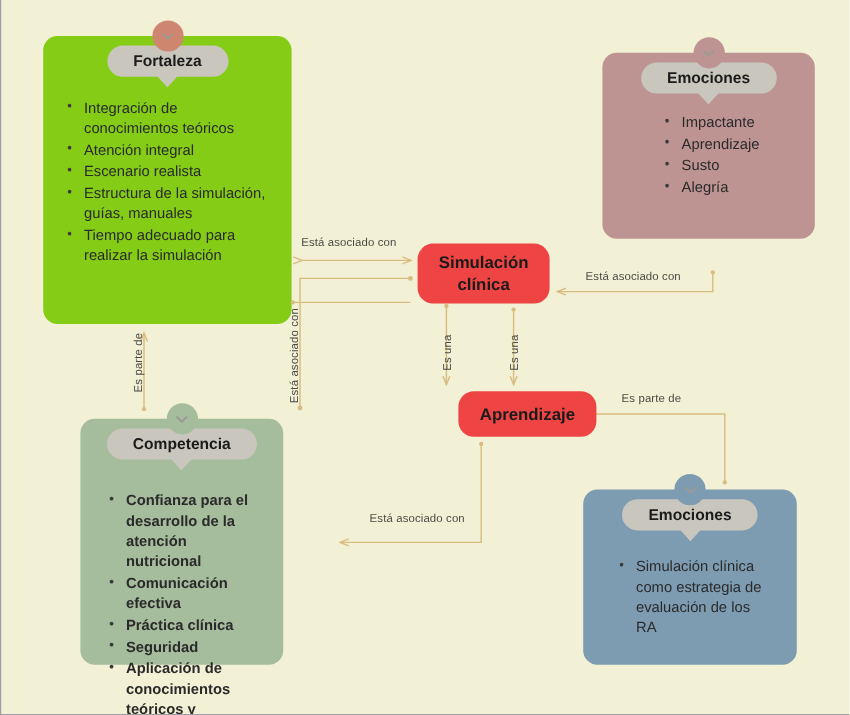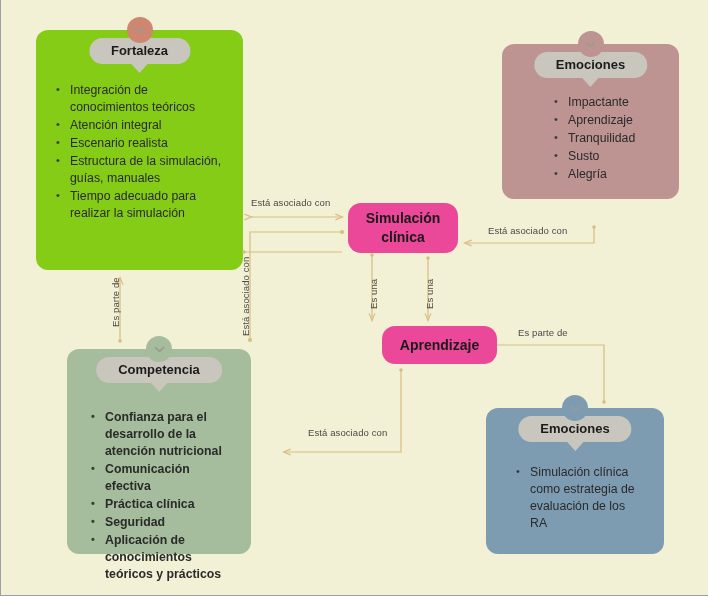--- a/index.html
+++ b/index.html
@@ -82,36 +82,36 @@
     position:absolute;
     left:-14px;
     top:-1px;
     font-size:11px;
     color:#3a3a3a;
   }
 
   
   #node-fortaleza{left:35px;  top:30px;  width:207px; height:240px; background:#84cc16;}
   #node-emociones-top{left:501px; top:44px; width:177px; height:155px; background:#bd9492;}
-  #node-competencia{left:66px; top:349px; width:184px; height:205px; background:#a5bd9c;}
+  #node-competencia{left:66px; top:349px; width:169px; height:205px; background:#a5bd9c;}
   #node-emociones-bottom{left:485px; top:408px; width:178px; height:146px; background:#7d9cb2;}
 
   #node-fortaleza .badge{background:#cf8670;}
   #node-emociones-top .badge{background:#bd9492;}
   #node-competencia .badge{background:#a5bd9c;}
   #node-emociones-bottom .badge{background:#7d9cb2;}
 
   #node-emociones-top ul{top:50px;padding-left:42px;margin-left:24px;}
   #node-emociones-bottom ul{top:56px;padding-left:44px;padding-right:26px;}
   #node-competencia ul{top:60px;padding-left:38px;padding-right:25px;font-weight:bold;}
 
   
   .concept{
     position:absolute;
-    background:#ec4899;
+    background:#ef4444;
     border-radius:13px;
     display:flex;
     align-items:center;
     justify-content:center;
     text-align:center;
     font-size:14px;
     font-weight:bold;
     color:#1b1b1b;
     line-height:19px;
     box-sizing:border-box;
@@ -238,21 +238,20 @@
   <div class="node" id="node-emociones-top">
     <div class="badge">
       <svg width="15" height="15" viewBox="0 0 15 15" aria-hidden="true">
         <path d="M3.6,5.6 L7.5,9.4 L11.4,5.6" fill="none" stroke="#9c9a92" stroke-width="1.7" stroke-linecap="round" stroke-linejoin="round"></path>
       </svg>
     </div>
     <div class="pill">Emociones</div>
     <ul>
       <li>Impactante</li>
       <li>Aprendizaje</li>
-      <li>Tranquilidad</li>
       <li>Susto</li>
       <li>Alegría</li>
     </ul>
   </div>
 
   <div class="node" id="node-competencia">
     <div class="badge">
       <svg width="15" height="15" viewBox="0 0 15 15" aria-hidden="true">
         <path d="M3.6,5.6 L7.5,9.4 L11.4,5.6" fill="none" stroke="#9c9a92" stroke-width="1.7" stroke-linecap="round" stroke-linejoin="round"></path>
       </svg>

